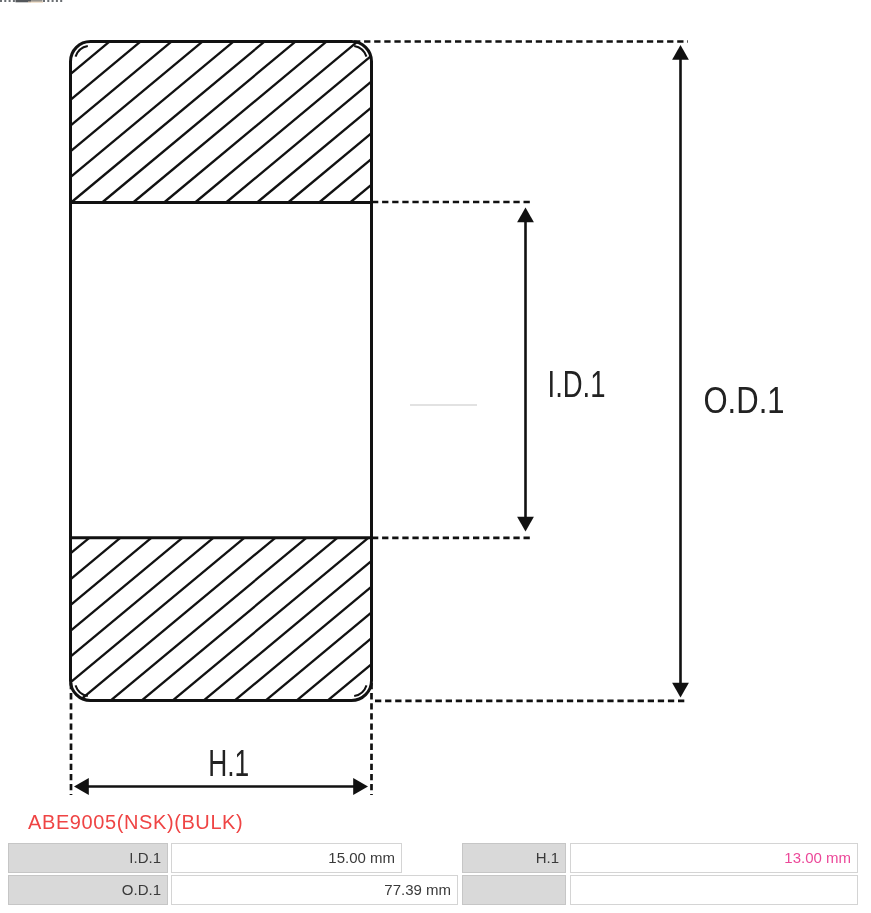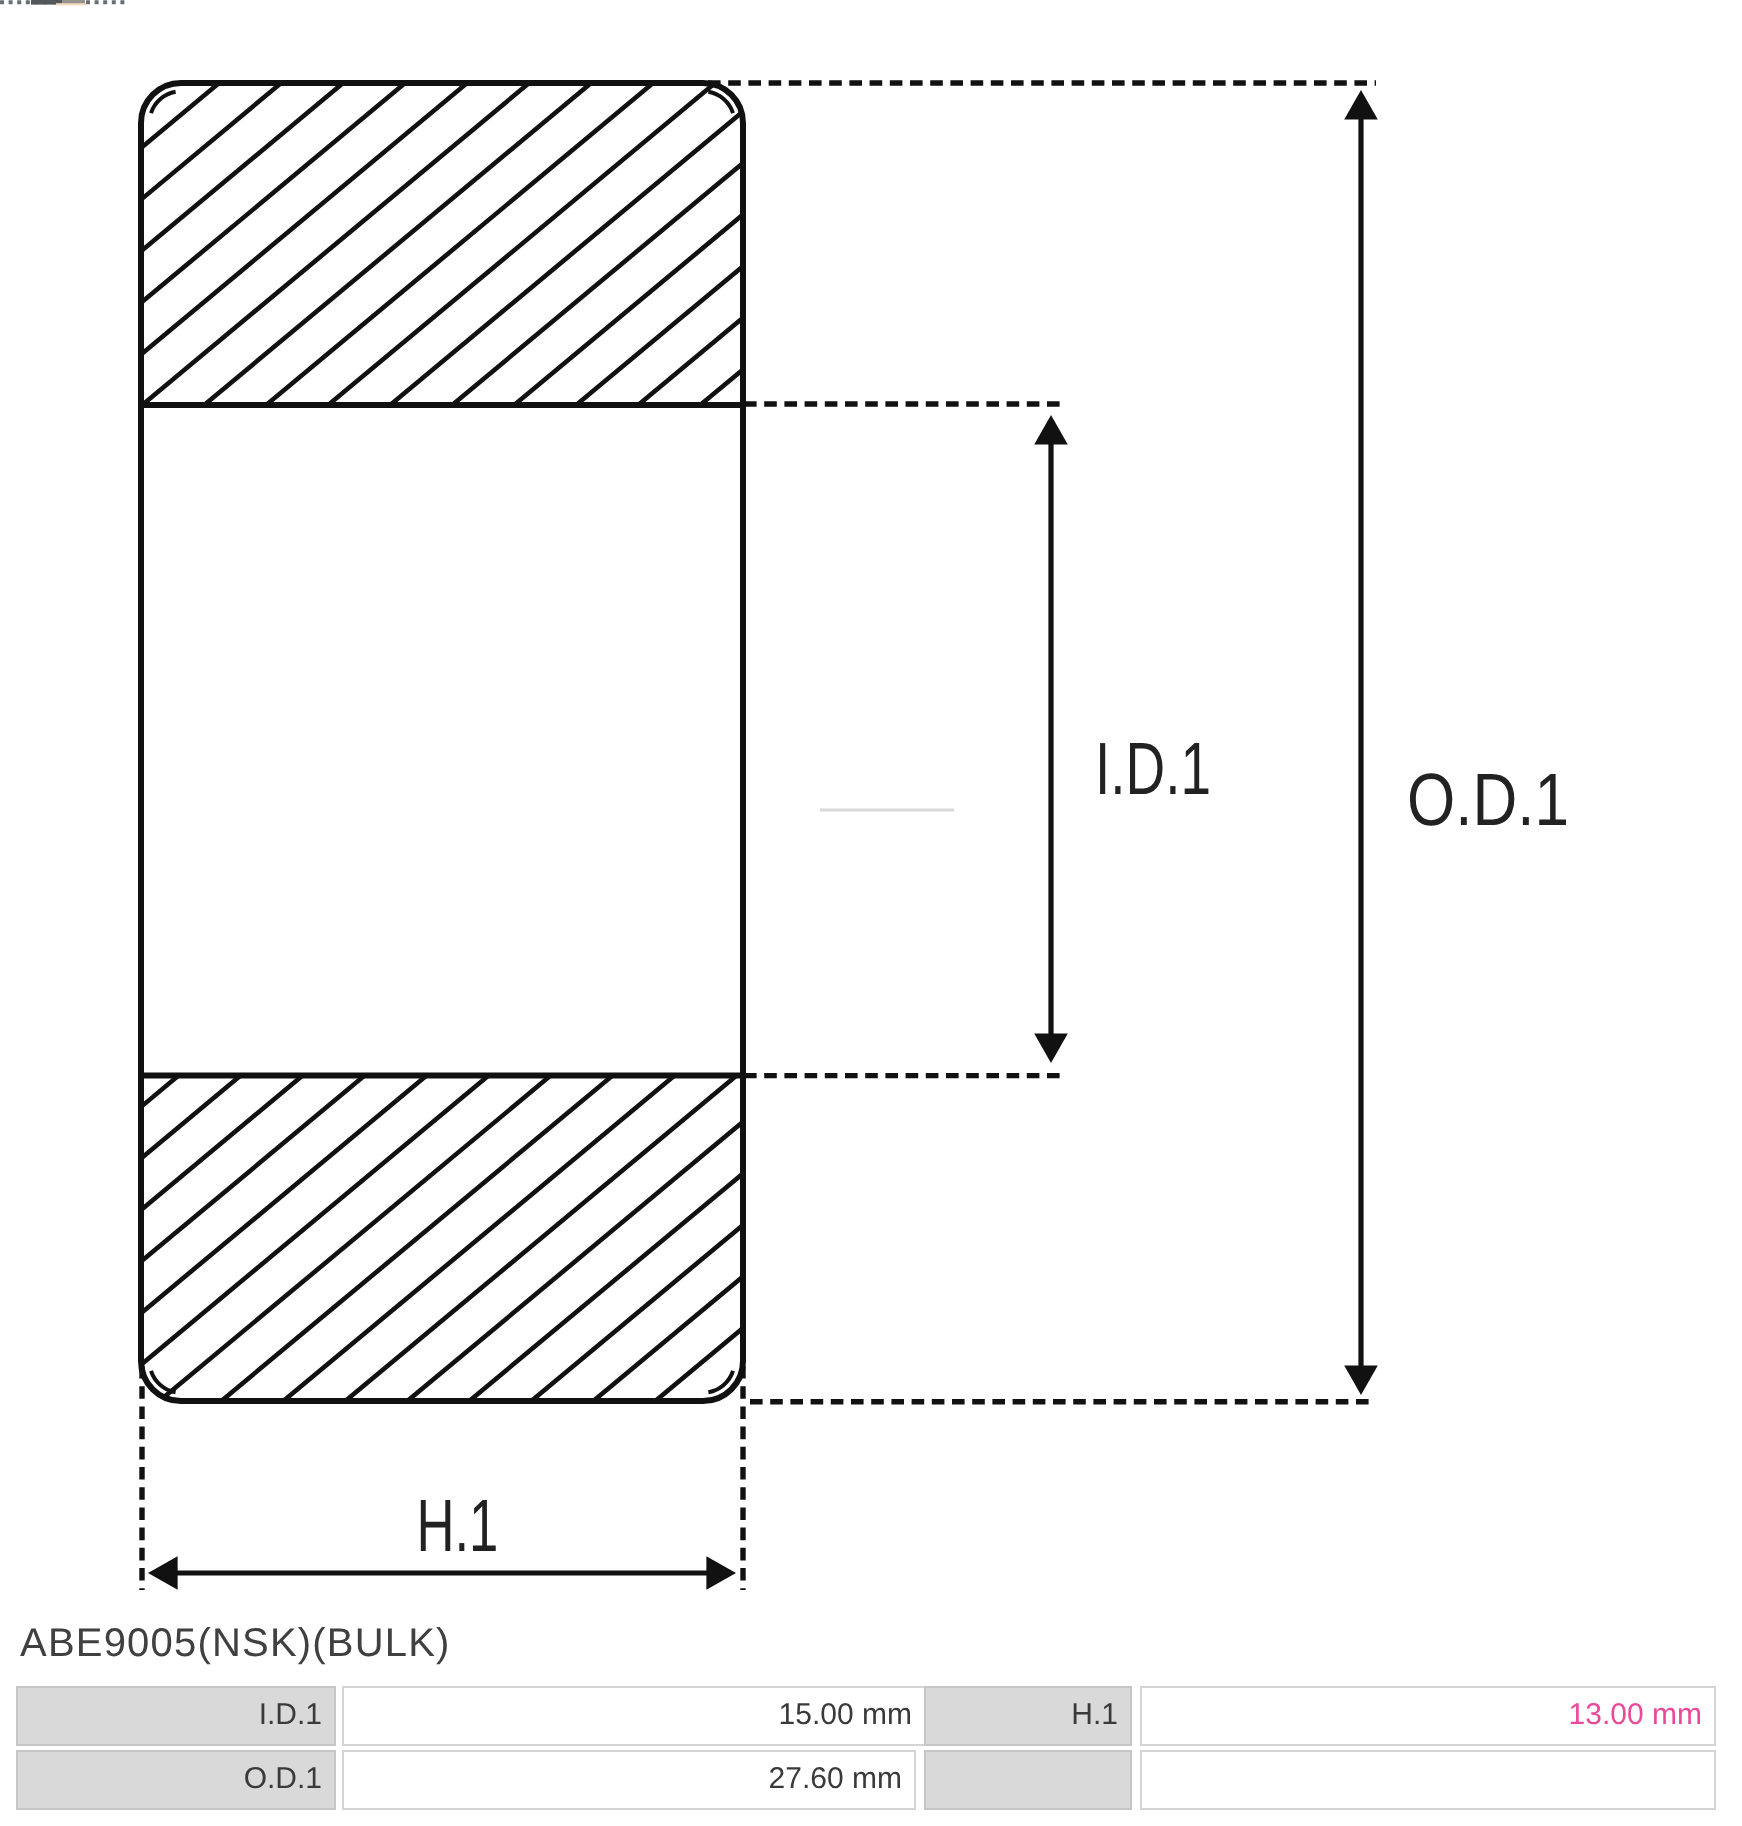--- a/index.html
+++ b/index.html
@@ -94,32 +94,32 @@
 <path d="M 74.0 786.5 L 88.8 778.1 L 88.8 794.9 Z" fill="#111"></path>
 <path d="M 368.0 786.5 L 353.2 778.1 L 353.2 794.9 Z" fill="#111"></path>
 
 <text x="576.5" y="397" font-size="37" text-anchor="middle" textLength="58" lengthAdjust="spacingAndGlyphs" style="font-family:&quot;Liberation Sans&quot;,sans-serif;fill:#222">I.D.1</text>
 
 <text x="744" y="412.5" font-size="37" text-anchor="middle" textLength="81" lengthAdjust="spacingAndGlyphs" style="font-family:&quot;Liberation Sans&quot;,sans-serif;fill:#222">O.D.1</text>
 
 <text x="228.7" y="775.5" font-size="37" text-anchor="middle" textLength="41" lengthAdjust="spacingAndGlyphs" style="font-family:&quot;Liberation Sans&quot;,sans-serif;fill:#222">H.1</text>
 </svg>
 
-<div style="position:absolute;left:10px;top:811px;font-size:20px;letter-spacing:0.6px;color:#404040;">ABE9005(NSK)(BULK)</div>
+<div style="position:absolute;left:28px;top:811px;font-size:20px;letter-spacing:0.6px;color:#ef4444;">ABE9005(NSK)(BULK)</div>
 
 <div style="position:absolute;left:8px;top:842px;width:850px;height:63px;">
 
   <div style="position:absolute;box-sizing:border-box;text-align:right;font-size:15px;color:#3a3a3a;line-height:27px;padding-right:6px;background:#d9d9d9;border:1px solid #c6c6c6;left:0;top:1px;width:160px;height:30px;">I.D.1</div>
 
-  <div style="position:absolute;box-sizing:border-box;text-align:right;font-size:15px;color:#3a3a3a;line-height:27px;padding-right:6px;background:#fff;border:1px solid #d4d4d4;left:163px;top:1px;width:292px;height:30px;">15.00 mm</div>
+  <div style="position:absolute;box-sizing:border-box;text-align:right;font-size:15px;color:#3a3a3a;line-height:27px;padding-right:6px;background:#fff;border:1px solid #d4d4d4;left:163px;top:1px;width:231px;height:30px;">15.00 mm</div>
 
   <div style="position:absolute;box-sizing:border-box;text-align:right;font-size:15px;color:#3a3a3a;line-height:27px;padding-right:6px;background:#d9d9d9;border:1px solid #c6c6c6;left:454px;top:1px;width:104px;height:30px;">H.1</div>
 
   <div style="position:absolute;box-sizing:border-box;text-align:right;font-size:15px;color:#ec4899;line-height:27px;padding-right:6px;background:#fff;border:1px solid #d4d4d4;left:562px;top:1px;width:288px;height:30px;">13.00 mm</div>
 
   <div style="position:absolute;box-sizing:border-box;text-align:right;font-size:15px;color:#3a3a3a;line-height:27px;padding-right:6px;background:#d9d9d9;border:1px solid #c6c6c6;left:0;top:33px;width:160px;height:30px;">O.D.1</div>
 
-  <div style="position:absolute;box-sizing:border-box;text-align:right;font-size:15px;color:#3a3a3a;line-height:27px;padding-right:6px;background:#fff;border:1px solid #d4d4d4;left:163px;top:33px;width:287px;height:30px;">27.60 mm</div>
+  <div style="position:absolute;box-sizing:border-box;text-align:right;font-size:15px;color:#3a3a3a;line-height:27px;padding-right:6px;background:#fff;border:1px solid #d4d4d4;left:163px;top:33px;width:287px;height:30px;">77.39 mm</div>
 
   <div style="position:absolute;box-sizing:border-box;text-align:right;font-size:15px;color:#3a3a3a;line-height:27px;padding-right:6px;background:#d9d9d9;border:1px solid #c6c6c6;left:454px;top:33px;width:104px;height:30px;"></div>
 
   <div style="position:absolute;box-sizing:border-box;text-align:right;font-size:15px;color:#3a3a3a;line-height:27px;padding-right:6px;background:#fff;border:1px solid #d4d4d4;left:562px;top:33px;width:288px;height:30px;"></div>
 </div>
 
 </body></html>

